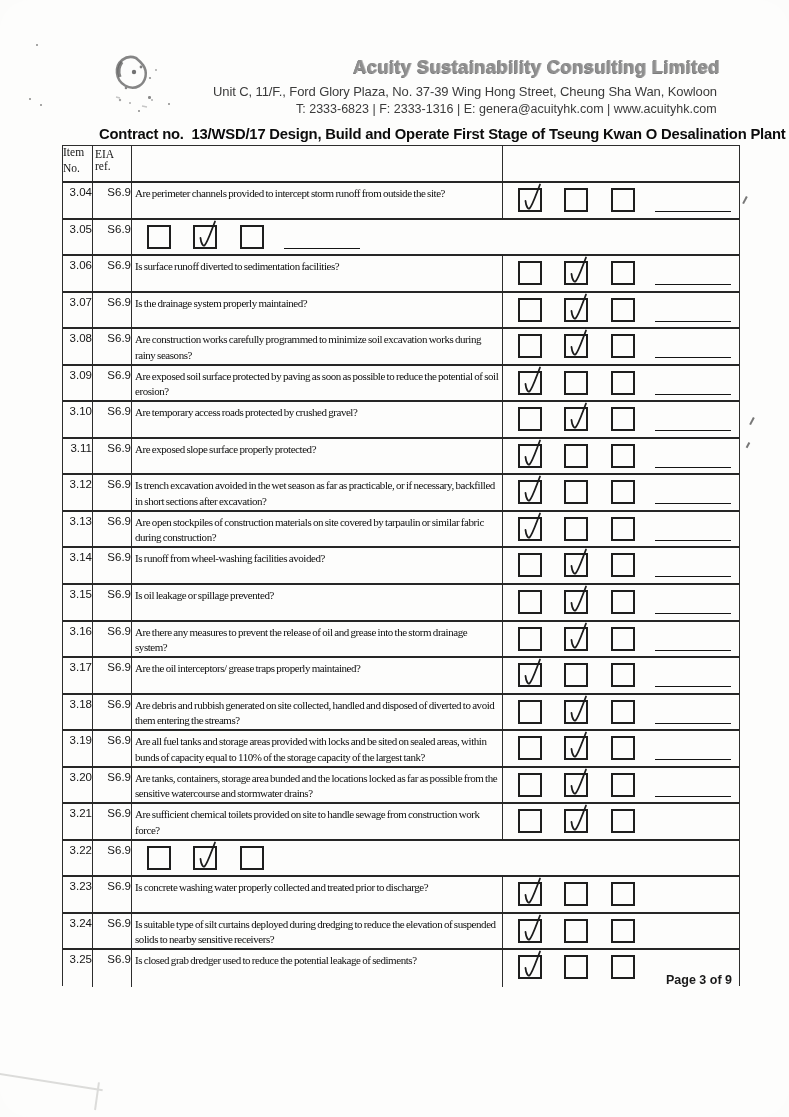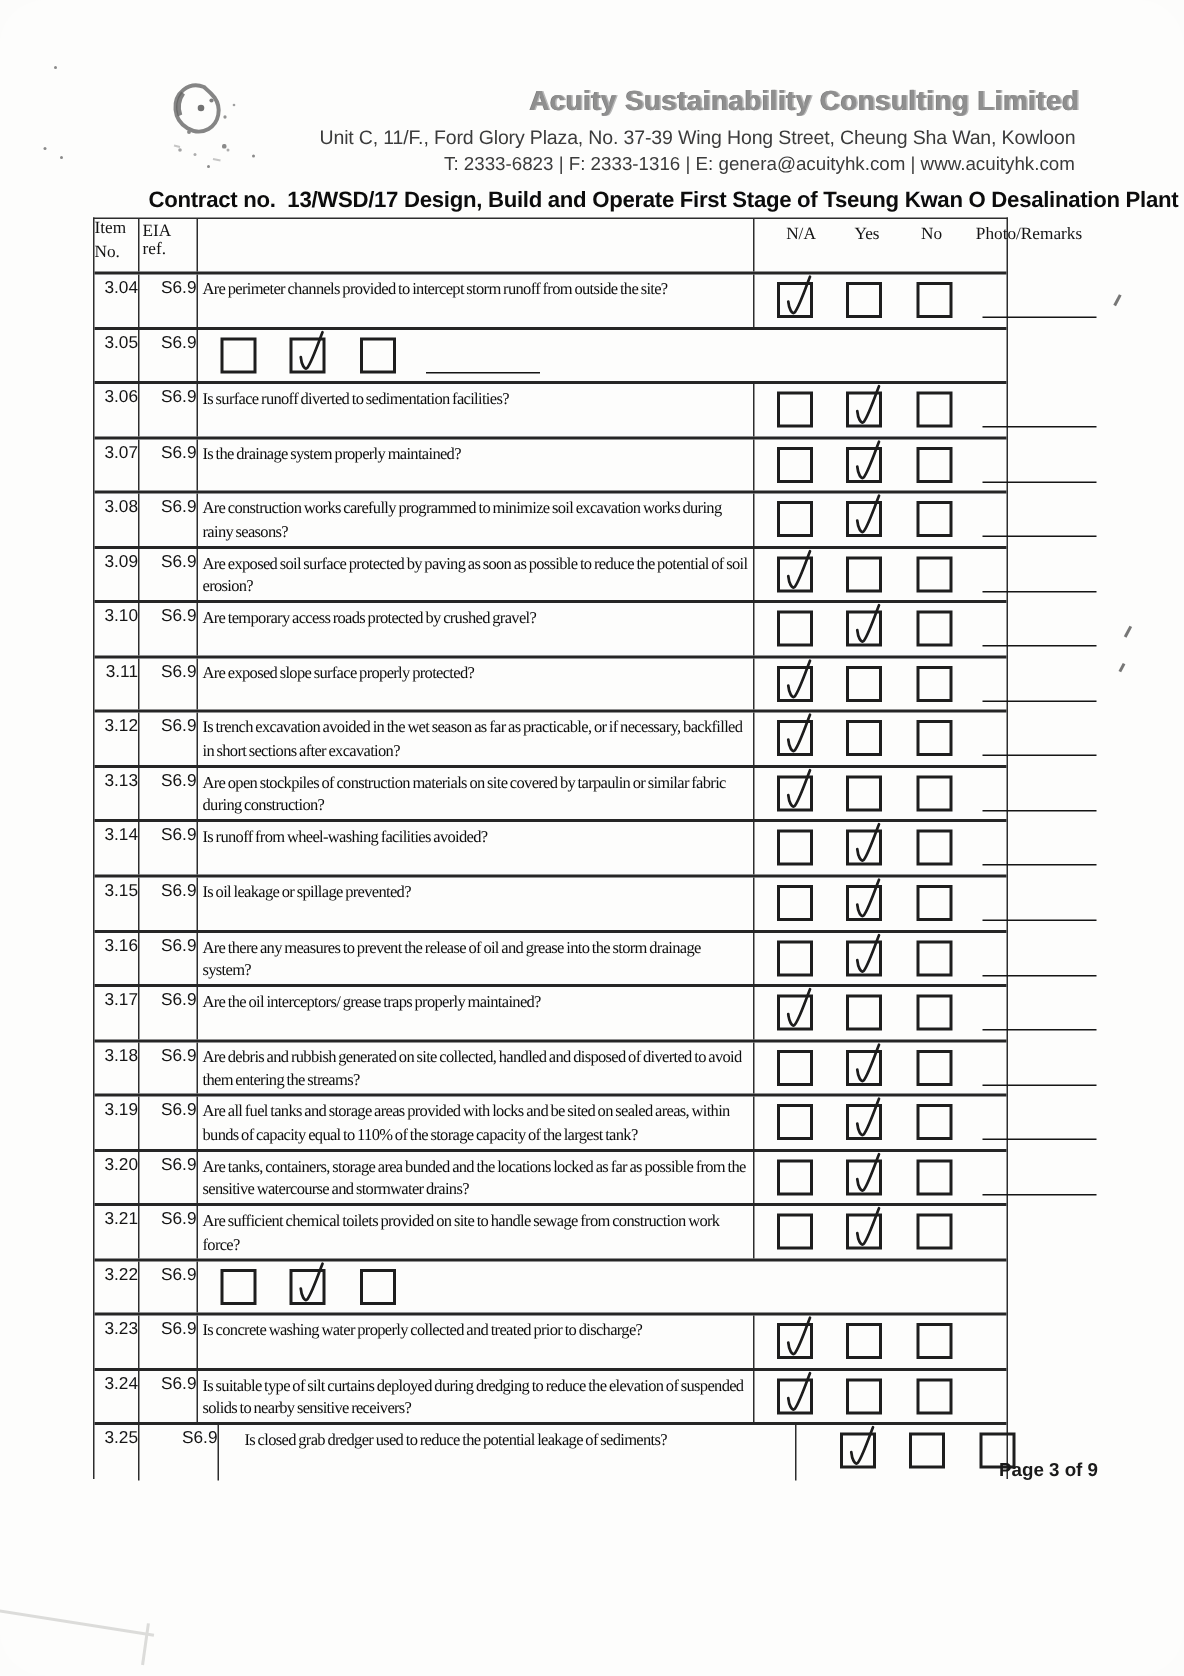--- a/index.html
+++ b/index.html
@@ -33,33 +33,33 @@
   }
 
   
   .logo{position:absolute;left:106px;top:50px;width:72px;height:62px;opacity:.8;filter:blur(.5px);}
   .dot{position:absolute;border-radius:50%;background:#8a8a8a;}
   .streak{position:absolute;background:#dcdcda;transform-origin:left center;}
   .penmark{position:absolute;width:1.6px;height:8px;background:#4a4a4a;transform:rotate(28deg);opacity:.75;}
 
   
   .tbl{
-    position:absolute;left:62px;top:145px;width:610px;height:841px;
+    position:absolute;left:62px;top:145px;width:678px;height:841px;
     border-top:1.6px solid #2d2d2d;
     border-left:1.5px solid #2d2d2d;
     border-right:1.5px solid #2d2d2d;
     box-sizing:border-box;
   }
   .hrow,.row{
     display:grid;grid-template-columns:30px 39px 371px 1fr;
     border-bottom:2px solid #262626;box-sizing:border-box;
   }
   .hrow{height:37px;}
   .row{height:36.55px;}
-  .row:last-child{border-bottom:none;height:37px;gap:14px;}
+  .row:last-child{border-bottom:none;height:37px;}
   .c{border-right:1.2px solid #2d2d2d;position:relative;box-sizing:border-box;}
   .c-q{overflow:hidden;}
   .c-chk{border-right:none;overflow:visible;}
   .c-item,.c-eia{
     font-size:11.5px;color:#151515;padding:3px 0 0 3px;
     font-family:"Liberation Sans",sans-serif;
     text-align:right;
   }
   .c-q{
     font-family:"Liberation Serif",serif;font-size:11px;
@@ -131,26 +131,20 @@
   <div class="tbl">
     <div class="hrow">
       <div class="c hcell">
         <span>Item</span>
         <span class="l2">No.</span>
       </div>
       <div class="c hcell" style="padding:2px 0 0 2px;">
         <span>EIA ref.</span>
       </div>
       <div class="c"></div>
-      <div class="c c-chk">
-        <span class="hl hl-na">N/A</span>
-        <span class="hl hl-yes">Yes</span>
-        <span class="hl hl-no">No</span>
-        <span class="hl hl-pr">Photo/Remarks</span>
-      </div>
     </div>
     <div id="rows-host">
   <div class="row">
     <div class="c c-item">3.04</div>
     <div class="c c-eia">S6.9</div>
     <div class="c c-q">Are perimeter channels provided to intercept storm runoff from outside the site?</div>
     <div class="c c-chk">
       <span class="box b-na checked">
         <svg class="tick" viewBox="0 0 27 36">
           <path d="M7.5 21 C8 26 10 29.5 11.5 28.5 C14 26.5 17.5 16 22 4.5" fill="none" stroke="#1c1c1c" stroke-width="1.8" stroke-linecap="round"></path>

